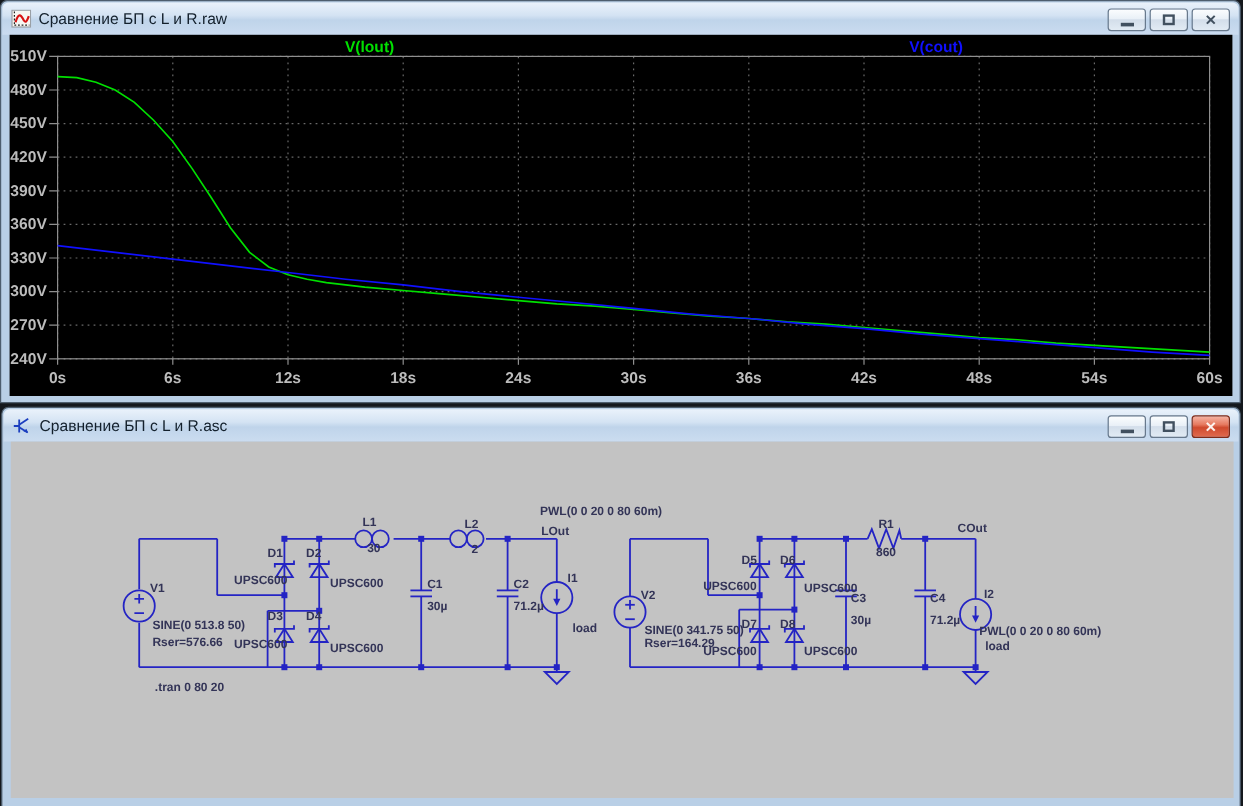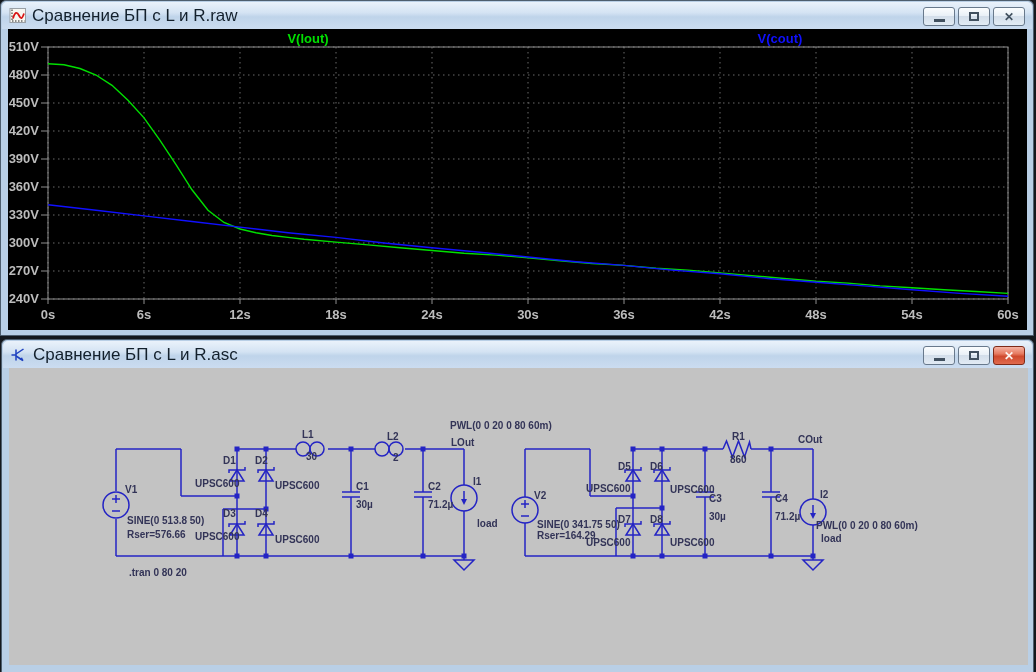--- a/index.html
+++ b/index.html
@@ -9,21 +9,21 @@
   }
   .window{position:absolute;background:#b9cfe6;border:1px solid #4e5e6e;
     border-radius:6px 6px 0 0;box-sizing:border-box}
   #win-plot{left:0;top:0;width:1034px;height:336px}
   #win-sch{left:1px;top:339px;width:1033px;height:408px}
   .titlebar{position:absolute;left:1px;right:1px;top:1px;height:27px;
     border-radius:5px 5px 0 0;
     background:linear-gradient(#eaf2fb,#d4e3f3 40%,#bfd4ea 55%,#cbdcf0);
     display:flex;align-items:center;padding-left:7px;box-sizing:border-box}
   .win-icon{width:17px;height:16px;margin-right:6px;flex:0 0 auto}
-  .win-title{font-size:17px;color:#13202c;white-space:nowrap}
+  .win-title{font-size:13px;color:#13202c;white-space:nowrap}
   .btns{position:absolute;right:7px;top:5px;display:flex;gap:3px}
   .tb-btn{width:32px;height:19px;border:1px solid #68798c;border-radius:3px;
     background:linear-gradient(#fbfdfe,#e9f0f7 45%,#d3deea 50%,#e2ebf4);
     display:flex;align-items:center;justify-content:center;box-sizing:border-box}
   .tb-btn.close-red{background:linear-gradient(#f5b3a3,#e67a60 40%,#cf4a2e 55%,#e06a4e);
     border-color:#7e2a18}
   .glyph-min{width:11px;height:3px;background:#41505f;margin-top:8px}
   .glyph-restore{width:10px;height:9px;border:2px solid #41505f;box-sizing:border-box}
   .glyph-x{font-size:12px;font-weight:bold;color:#41505f;line-height:1}
   .close-red .glyph-x{color:#fdf3ef}

